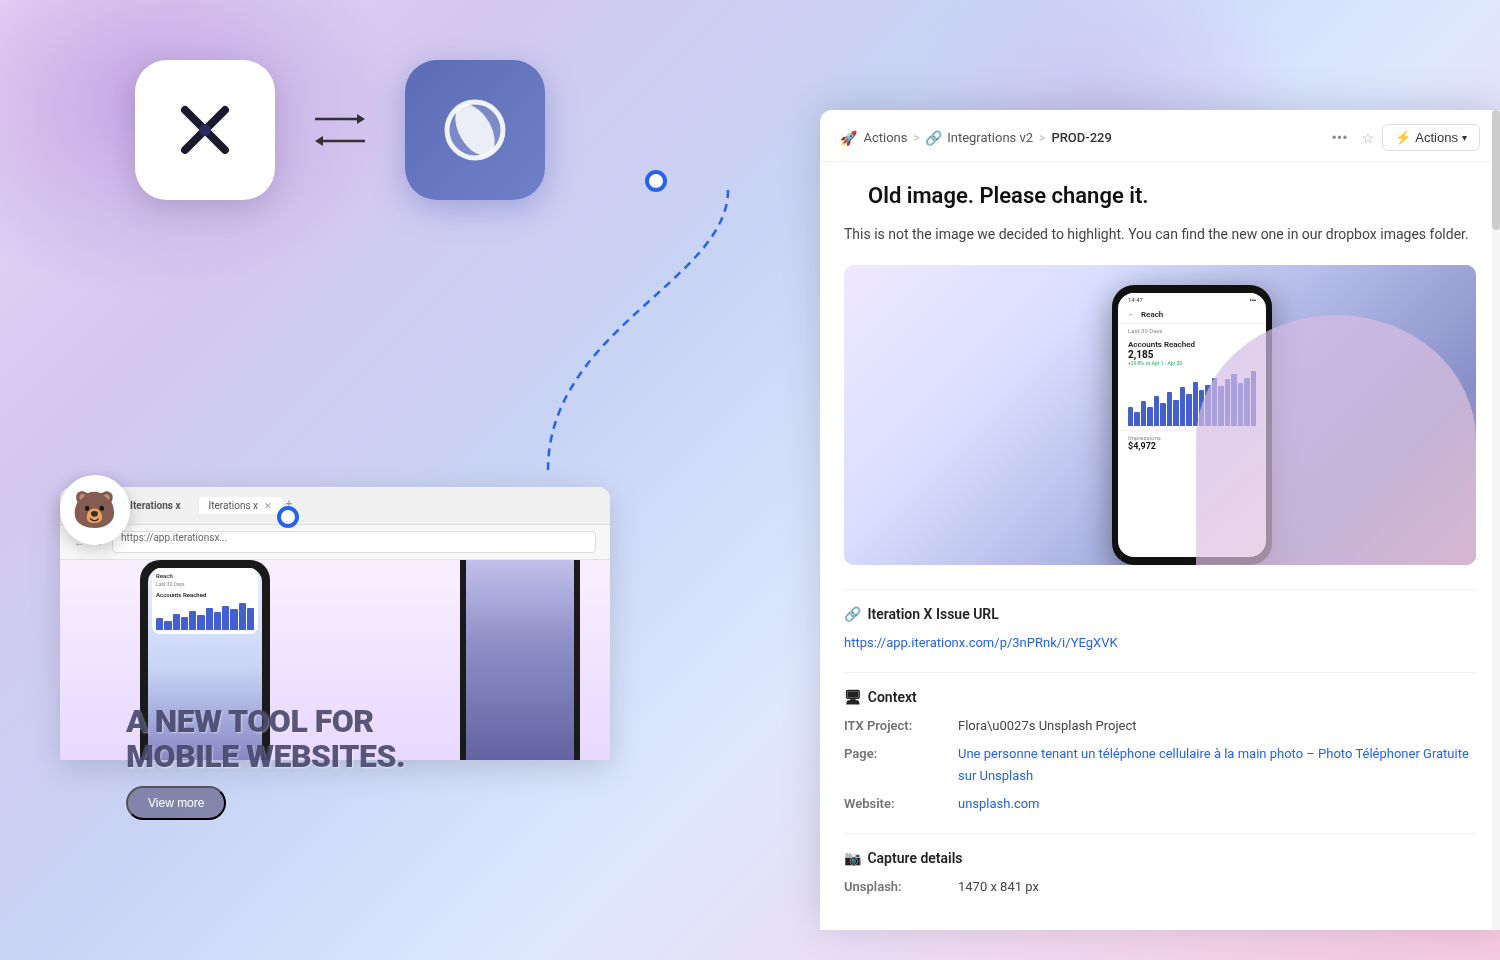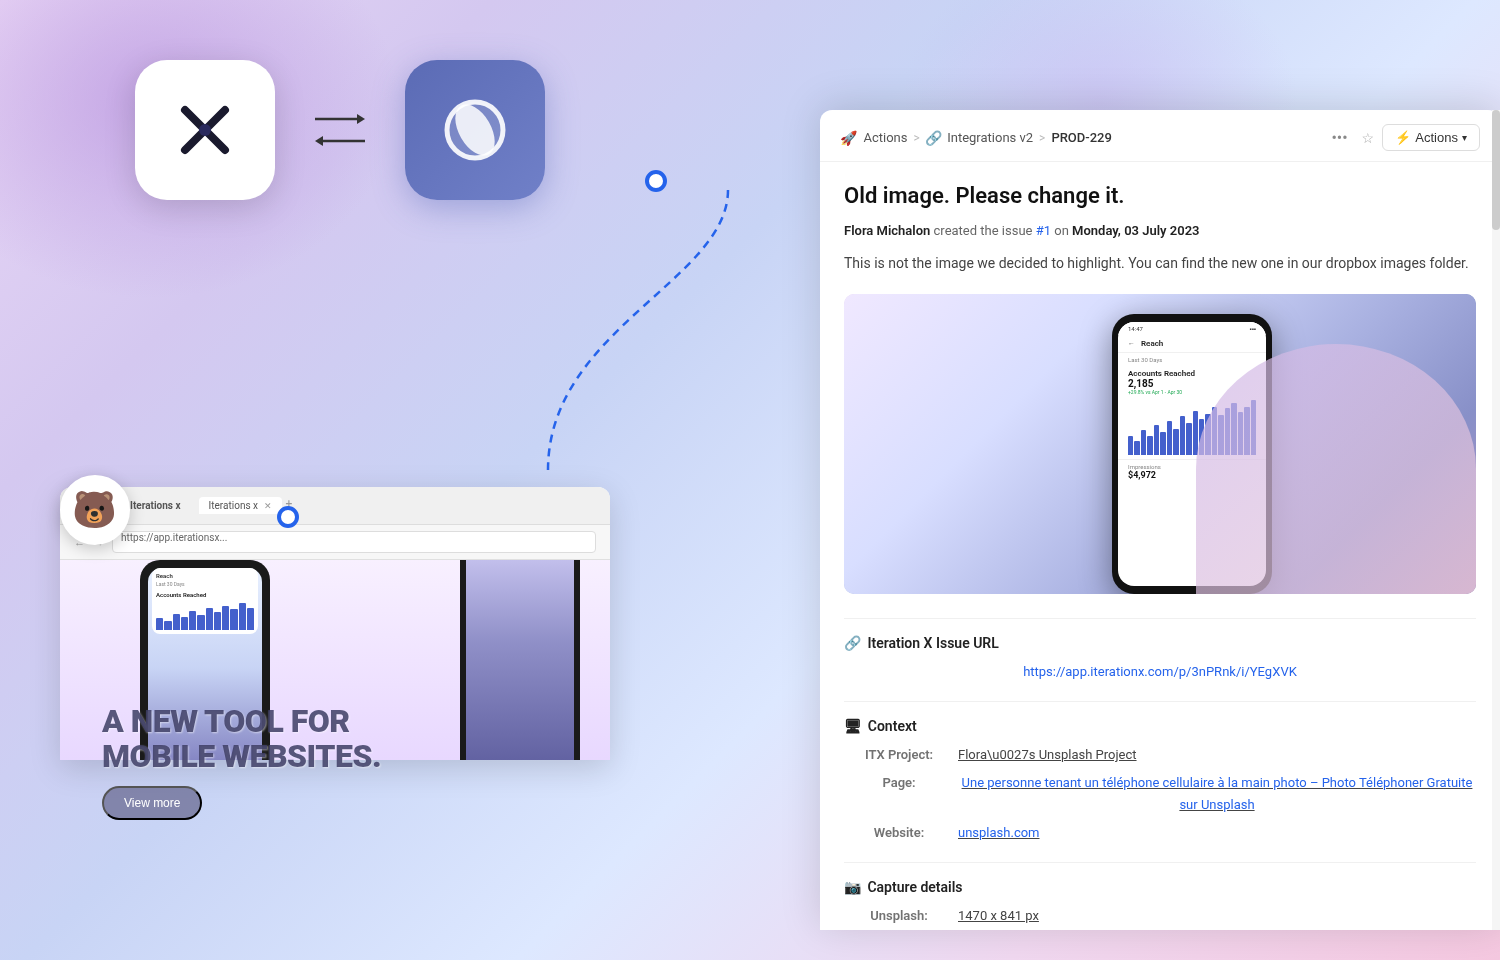--- a/index.html
+++ b/index.html
@@ -236,21 +236,21 @@
       background: linear-gradient(to bottom, #e8f0ff, #c8d4f5, #8080c0);
       border-radius: 14px 14px 0 0;
       height: 100%;
       position: relative;
     }
 
     
     .hero-text {
       position: absolute;
       bottom: 140px;
-      left: 102px;
+      left: 126px;
       z-index: 3;
     }
     .hero-title {
       font-size: 32px;
       font-weight: 900;
       color: rgba(60,60,100,0.85);
       line-height: 1.1;
       text-transform: uppercase;
       letter-spacing: -0.5px;
       text-shadow: 1px 1px 2px rgba(255,255,255,0.5);
@@ -365,20 +365,21 @@
     .issue-content {
       padding: 20px 24px;
     }
 
     .issue-title {
       font-size: 22px;
       font-weight: 600;
       color: #111;
       margin-bottom: 12px;
       line-height: 1.3;
+      margin-left: 24px;
     }
 
     .issue-meta {
       font-size: 13px;
       color: #666;
       margin-bottom: 14px;
     }
     .issue-meta strong {
       color: #222;
       font-weight: 600;
@@ -422,21 +423,20 @@
     }
 
     .section-icon {
       font-size: 14px;
     }
 
     .section-body {
       font-size: 13px;
       color: #444;
       line-height: 1.7;
-      text-align: center;
     }
 
     .link-blue {
       color: #2563eb;
       text-decoration: none;
     }
 
     .field-row {
       display: flex;
       align-items: flex-start;
@@ -444,21 +444,20 @@
       font-size: 13px;
     }
     .field-label {
       font-weight: 600;
       color: #737373;
       min-width: 110px;
       margin-right: 4px;
     }
     .field-value {
       color: #444;
-      text-decoration: underline;
     }
     .field-value a {
       color: #2563eb;
       text-decoration: none;
     }
 
     .divider {
       height: 1px;
       background: #f0f0f0;
       margin: 16px 0;
@@ -623,27 +622,20 @@
         <span>Actions</span>
         <span style="font-size:10px;">▾</span>
       </button>
     </div>
   </div>
 
   <div class="issue-content">
 
     <h1 class="issue-title">Old image. Please change it.</h1>
 
-    <div class="issue-meta">
-      <strong>Flora Michalon</strong>
-      <span> created the issue </span>
-      <a href="#" style="color:#2563eb;text-decoration:none;">#1</a>
-      <span> on </span>
-      <strong>Monday, 03 July 2023</strong>
-    </div>
 
     <p class="issue-description">This is not the image we decided to highlight. You can find the new one in our dropbox images folder.</p>
 
     <div class="issue-image">
 
       <div style="position:absolute;inset:0;background:linear-gradient(135deg, #f0e8ff 0%, #d8deff 30%, #a8b0e0 60%, #8890c8 80%, #b090c0 100%);border-radius:10px;"></div>
 
       <div style="position:absolute;bottom:0;left:50%;transform:translateX(-30%);width:160px;height:280px;background:#111;border-radius:22px;overflow:hidden;box-shadow:0 8px 32px rgba(0,0,0,0.4);">
         <div style="margin:8px 6px;background:white;border-radius:16px;height:calc(100% - 16px);overflow:hidden;">
 

